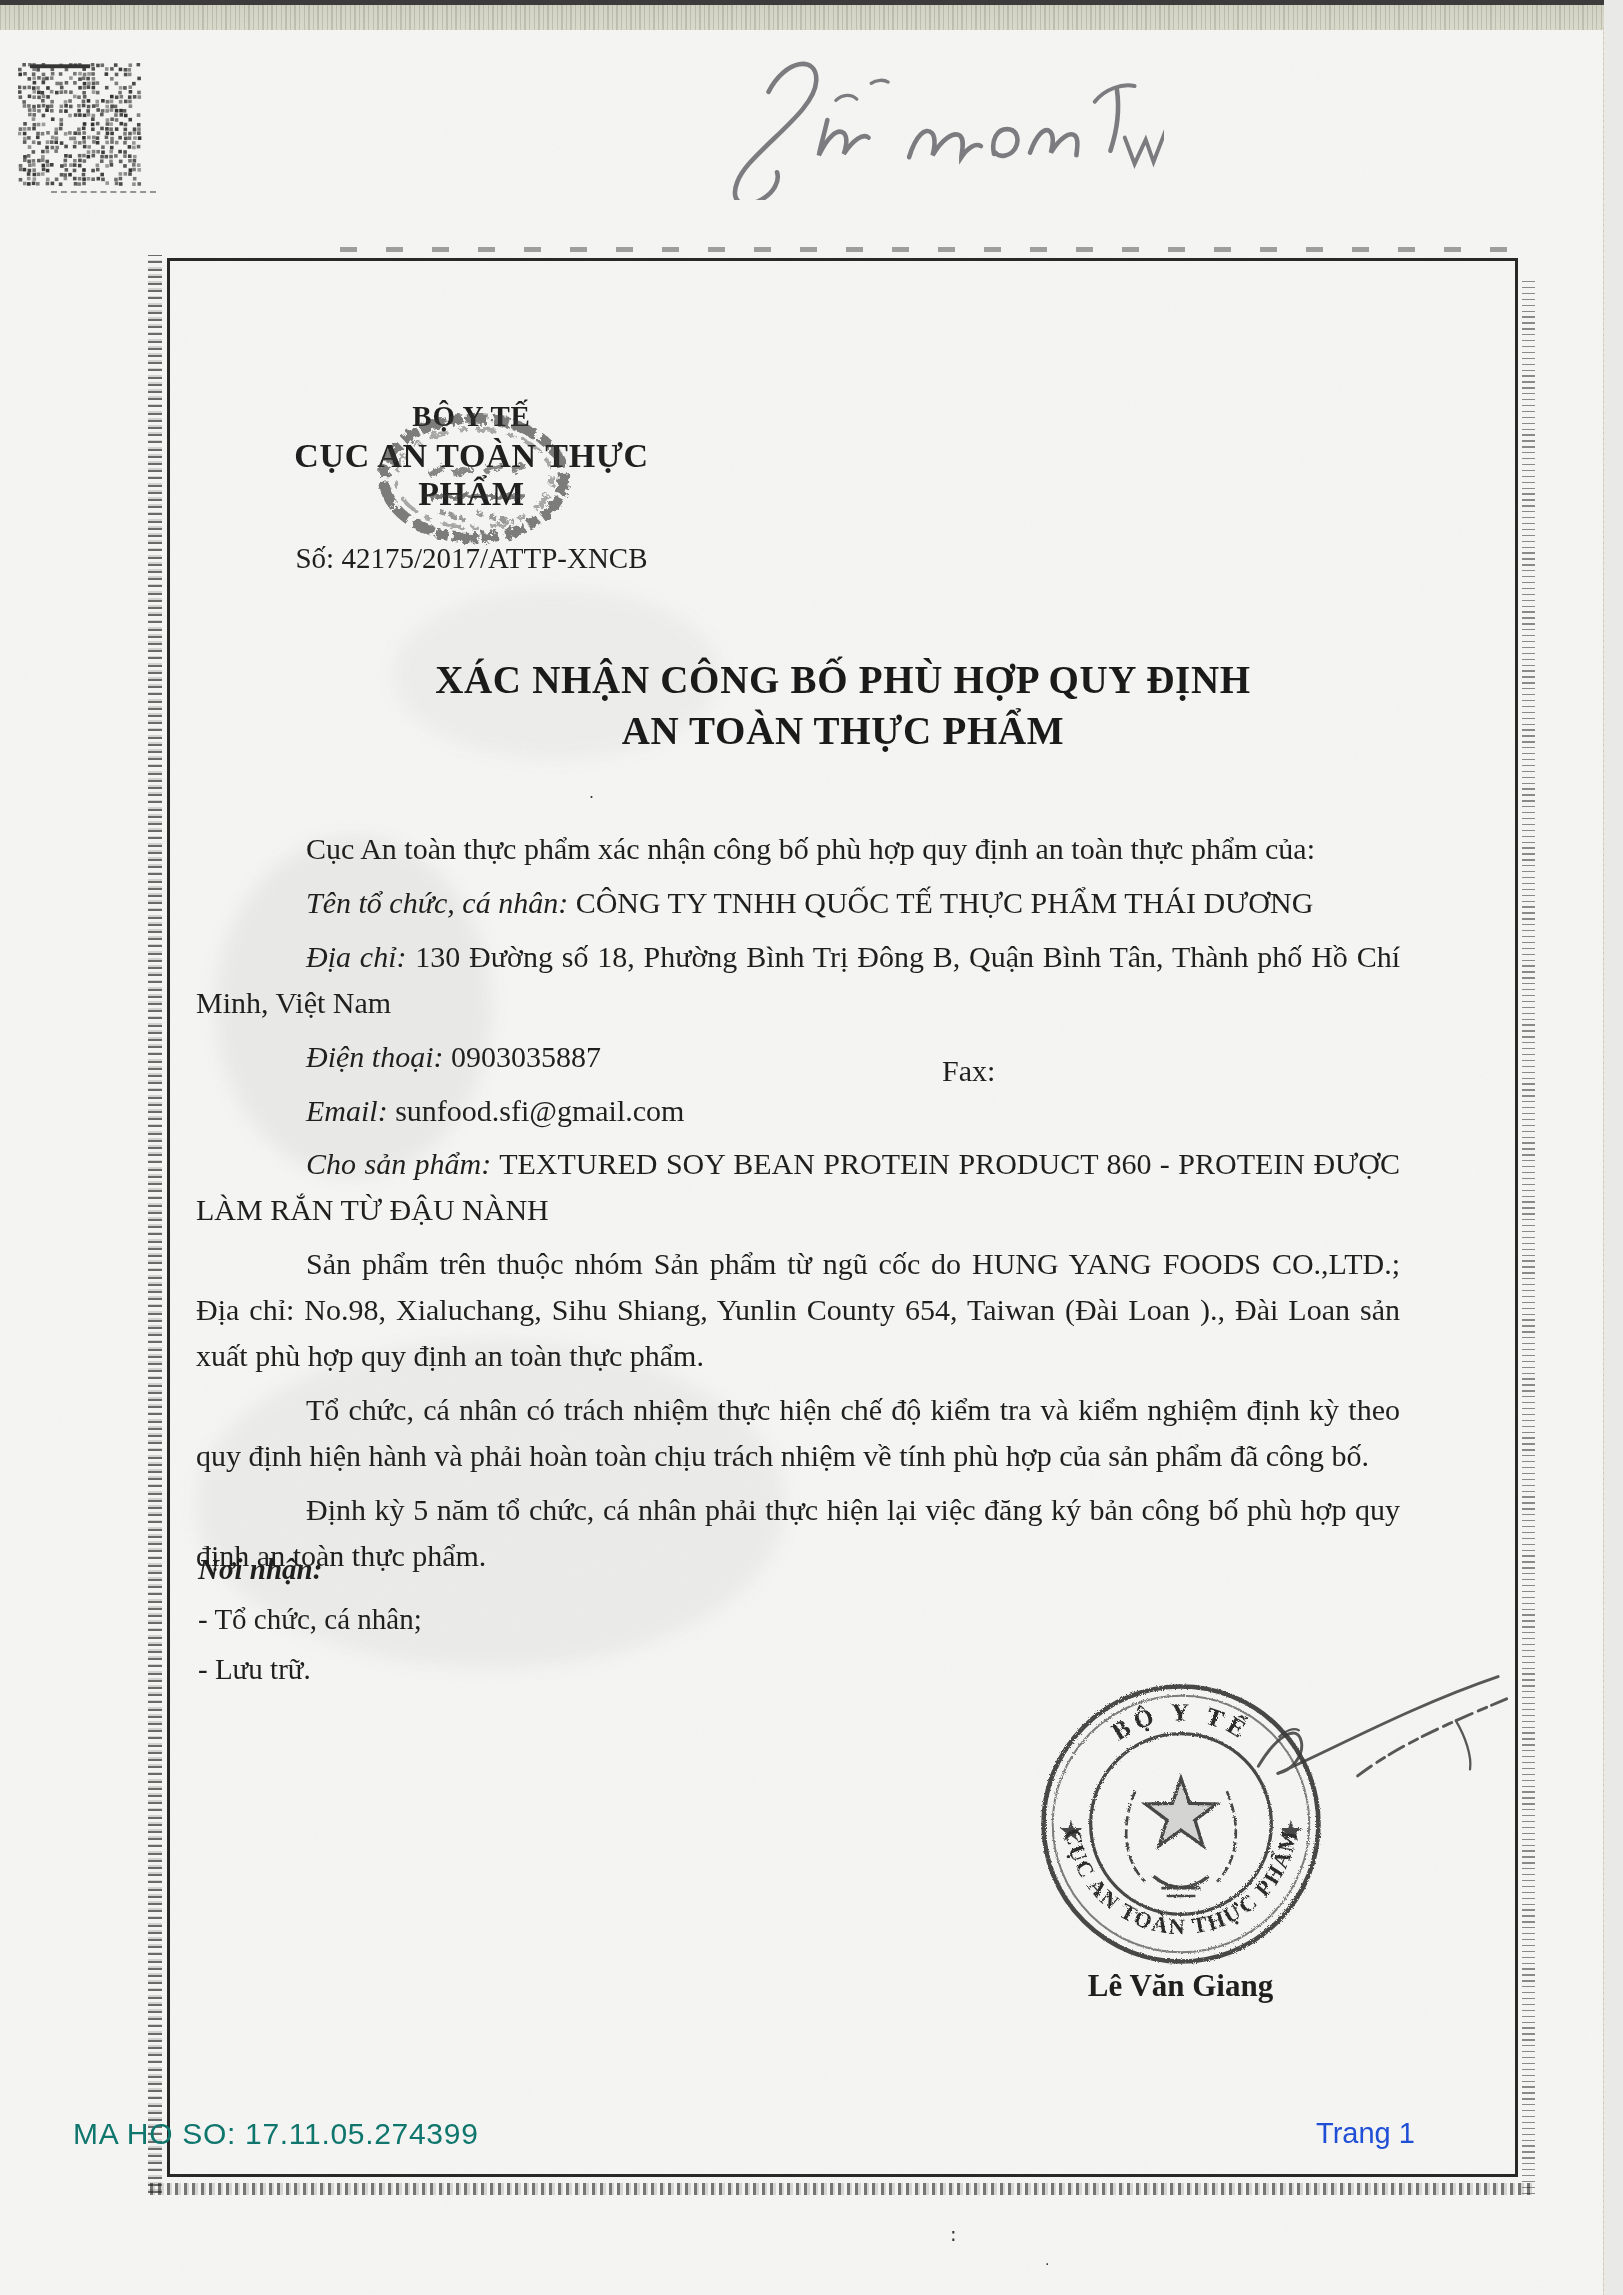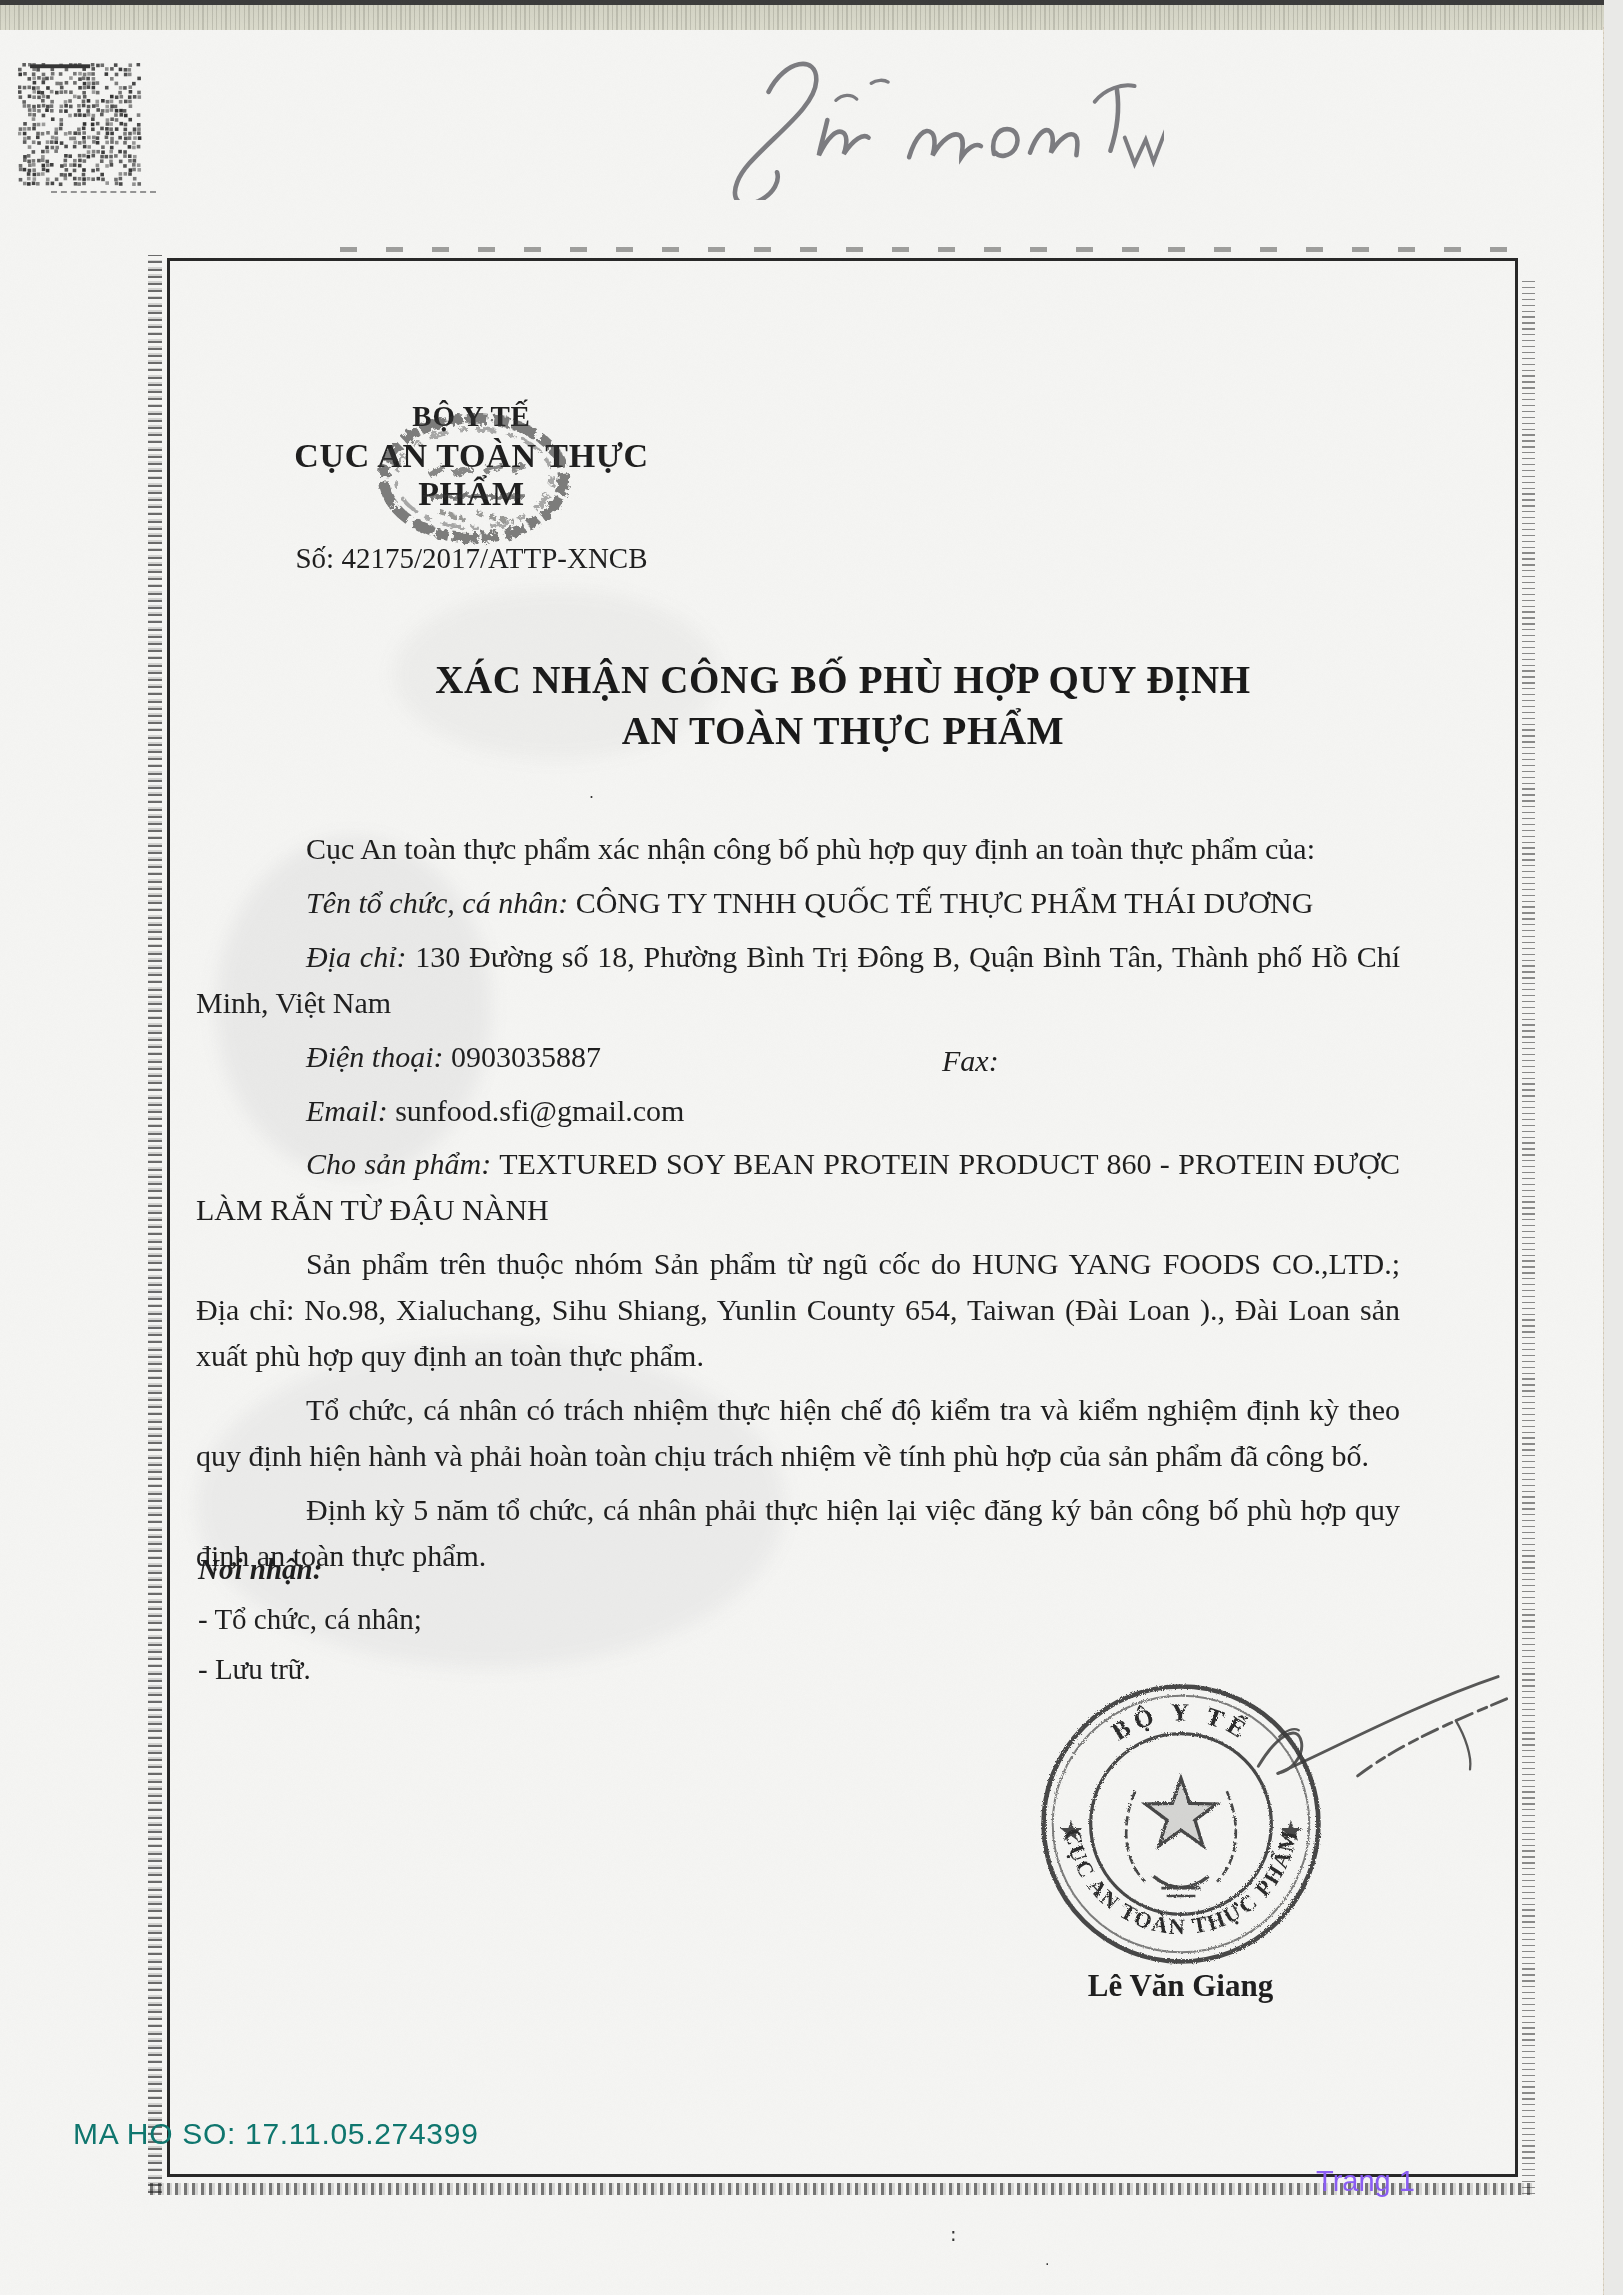--- a/index.html
+++ b/index.html
@@ -38,35 +38,35 @@
   .hdr-stamp{position:absolute;left:376px;top:413px;width:196px;height:137px;opacity:.8;}
   
   .doc-title{position:absolute;left:169px;top:654px;width:1348px;text-align:center;
       font-weight:bold;font-size:39px;line-height:1.32;letter-spacing:0.7px;color:#181818;}
   
   .body-text{position:absolute;left:196px;top:826px;width:1204px;font-size:30px;
       line-height:46px;text-align:justify;}
   .body-text p{margin:0 0 7.9px;text-indent:110px;}
   .body-text .it{font-style:italic;}
   .row-phone{position:relative;}
-  .fax{position:absolute;left:636px;top:4px;font-style:italic;}
+  .fax{position:absolute;left:636px;top:14px;}
   
   .recipients{position:absolute;left:198px;top:1544px;font-size:29px;line-height:50px;}
   .recipients .lbl{font-weight:bold;font-style:italic;}
   .signer{position:absolute;left:949px;top:1536px;width:458px;text-align:center;
       font-weight:bold;font-size:29px;line-height:1.55;}
   .round-stamp{position:absolute;left:1037px;top:1680px;width:288px;height:288px;}
   .signature{position:absolute;left:1240px;top:1658px;width:281px;height:164px;}
   .signer-name{position:absolute;left:981px;top:1968px;width:399px;text-align:center;
       font-weight:bold;font-size:31px;}
   
   .file-code{position:absolute;left:73px;top:2117px;font-family:"Liberation Sans",sans-serif;
       font-size:30px;color:#0f766e;letter-spacing:0.7px;z-index:5;}
   .page-no{position:absolute;left:1316px;top:2117px;font-family:"Liberation Sans",sans-serif;
-      font-size:29px;color:#8b5cf6;margin-top:48px;}
+      font-size:29px;color:#1d4ed8;}
   
   .qr{position:absolute;left:18.3px;top:63px;width:126px;height:128px;}
   .qr-underline{position:absolute;left:51px;top:191px;width:105px;height:0;
       border-top:2.6px dashed rgba(70,70,70,.55);}
   .handwriting{position:absolute;left:628px;top:23px;width:536px;height:177px;}
   .blotch{position:absolute;border-radius:50%;filter:blur(9.2px);}
   .speck{position:absolute;color:#333;font-size:19.6px;font-family:"DejaVu Sans",sans-serif;}
   .grain{position:absolute;left:0;top:0;width:100%;height:100%;pointer-events:none;opacity:.5;}
   text{font-family:"Liberation Serif",serif;}
 </style>

